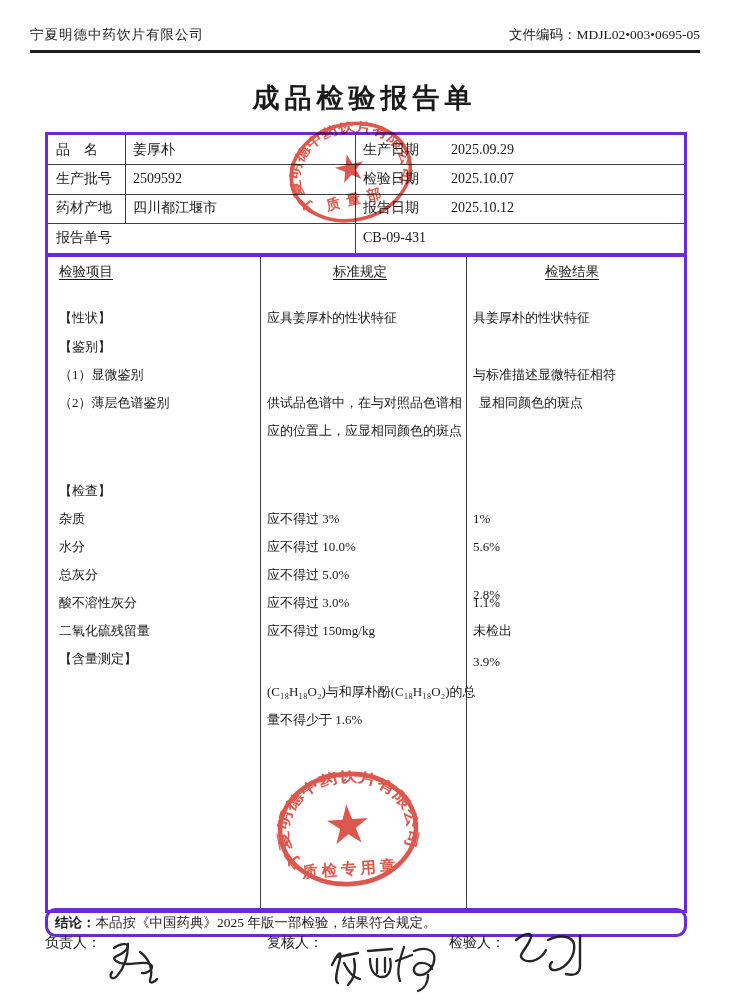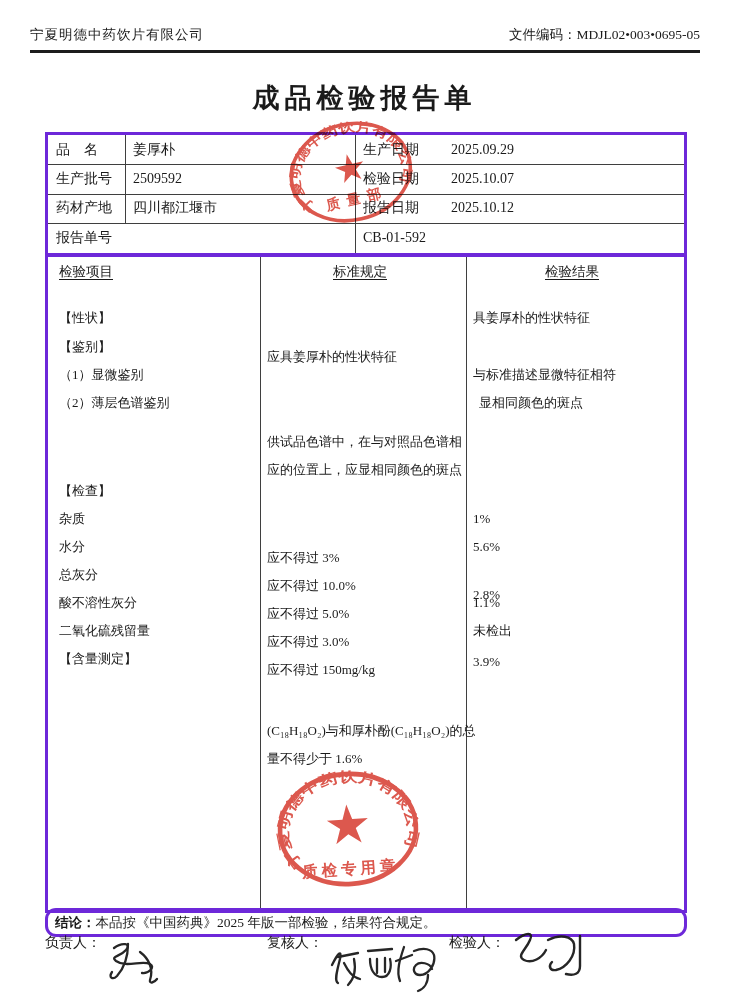--- a/index.html
+++ b/index.html
@@ -13,21 +13,21 @@
   .hdr-right{right:29px;top:26px;font-size:13.5px;}
   .hdr-rule{left:30px;top:50px;width:670px;height:0;border-top:3px solid #1c1c1c;}
   .title{left:0;top:80px;width:729px;text-align:center;font-size:27px;font-weight:bold;letter-spacing:5px;}
   
   .box{border:3px solid #6d28d9;text-align:center;}
   .vline{position:absolute;width:0;border-left:1px solid #3f3f3f;}
   .hline{position:absolute;height:0;border-top:1px solid #3f3f3f;}
   .cell{position:absolute;height:20px;line-height:20px;font-size:14px;white-space:nowrap;}
   .line{position:absolute;height:20px;line-height:20px;font-size:13px;white-space:nowrap;}
   .c1{left:59px;}
-  .c2{left:267px;margin-top:39px;}
+  .c2{left:267px;}
   .c3{left:473px;}
   .th{font-size:13.5px;text-decoration:underline;text-underline-offset:3px;}
   .just{letter-spacing:2.5px;}
   
   .concl-row{left:45px;top:908px;width:636px;height:23px;border-radius:11px;}
   .concl-text{position:absolute;left:7px;top:1px;height:21px;line-height:21px;font-size:13.5px;white-space:nowrap;}
   .sig-label{font-size:14px;height:20px;line-height:20px;}
   .stamp{mix-blend-mode:multiply;opacity:0.9;}
   .sig{opacity:0.95;}
 </style>
@@ -58,21 +58,21 @@
     <div class="cell" style="left:85px;top:34px;">2509592</div>
     <div class="cell" style="left:315px;top:34px;">检验日期</div>
     <div class="cell" style="left:403px;top:34px;">2025.10.07</div>
 
     <div class="cell" style="left:8px;top:63px;">药材产地</div>
     <div class="cell" style="left:85px;top:63px;">四川都江堰市</div>
     <div class="cell" style="left:315px;top:63px;">报告日期</div>
     <div class="cell" style="left:403px;top:63px;">2025.10.12</div>
 
     <div class="cell" style="left:8px;top:93px;">报告单号</div>
-    <div class="cell" style="left:315px;top:93px;">CB-01-592</div>
+    <div class="cell" style="left:315px;top:93px;">CB-09-431</div>
   </div>
 
   <div class="abs box" style="left:45px;top:254px;width:636px;height:653px;">
     <div class="vline" style="left:212px;top:0;height:653px;"></div>
     <div class="vline" style="left:418px;top:0;height:653px;"></div>
   </div>
   <div class="line th" style="left:59px;top:262px;">检验项目</div>
   <div class="line th" style="left:257px;top:262px;width:206px;text-align:center;">标准规定</div>
   <div class="line th" style="left:463px;top:262px;width:218px;text-align:center;">检验结果</div>
 

